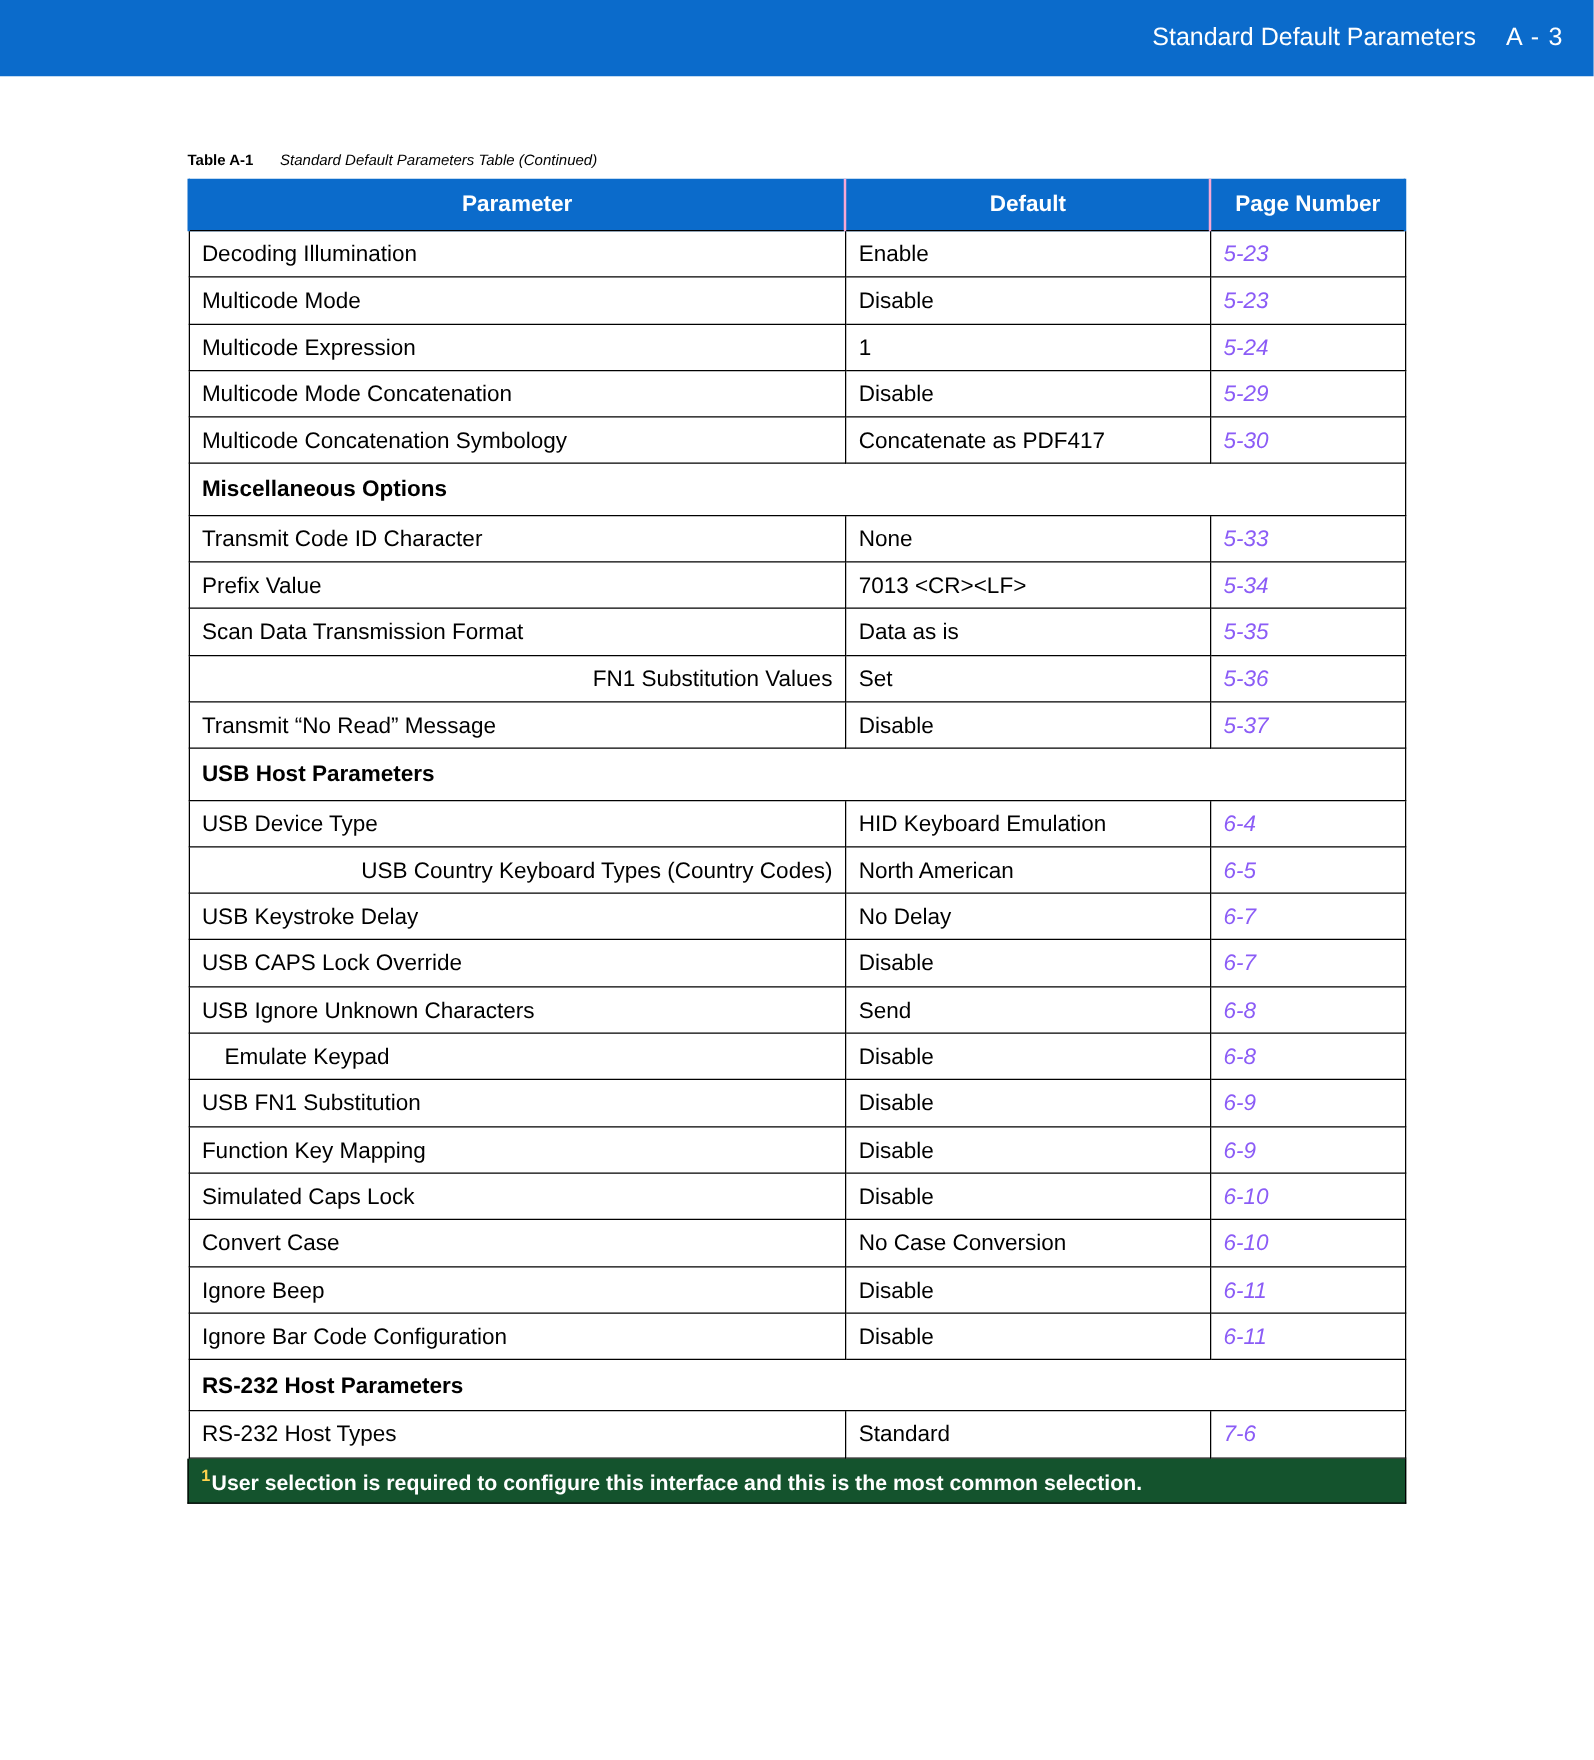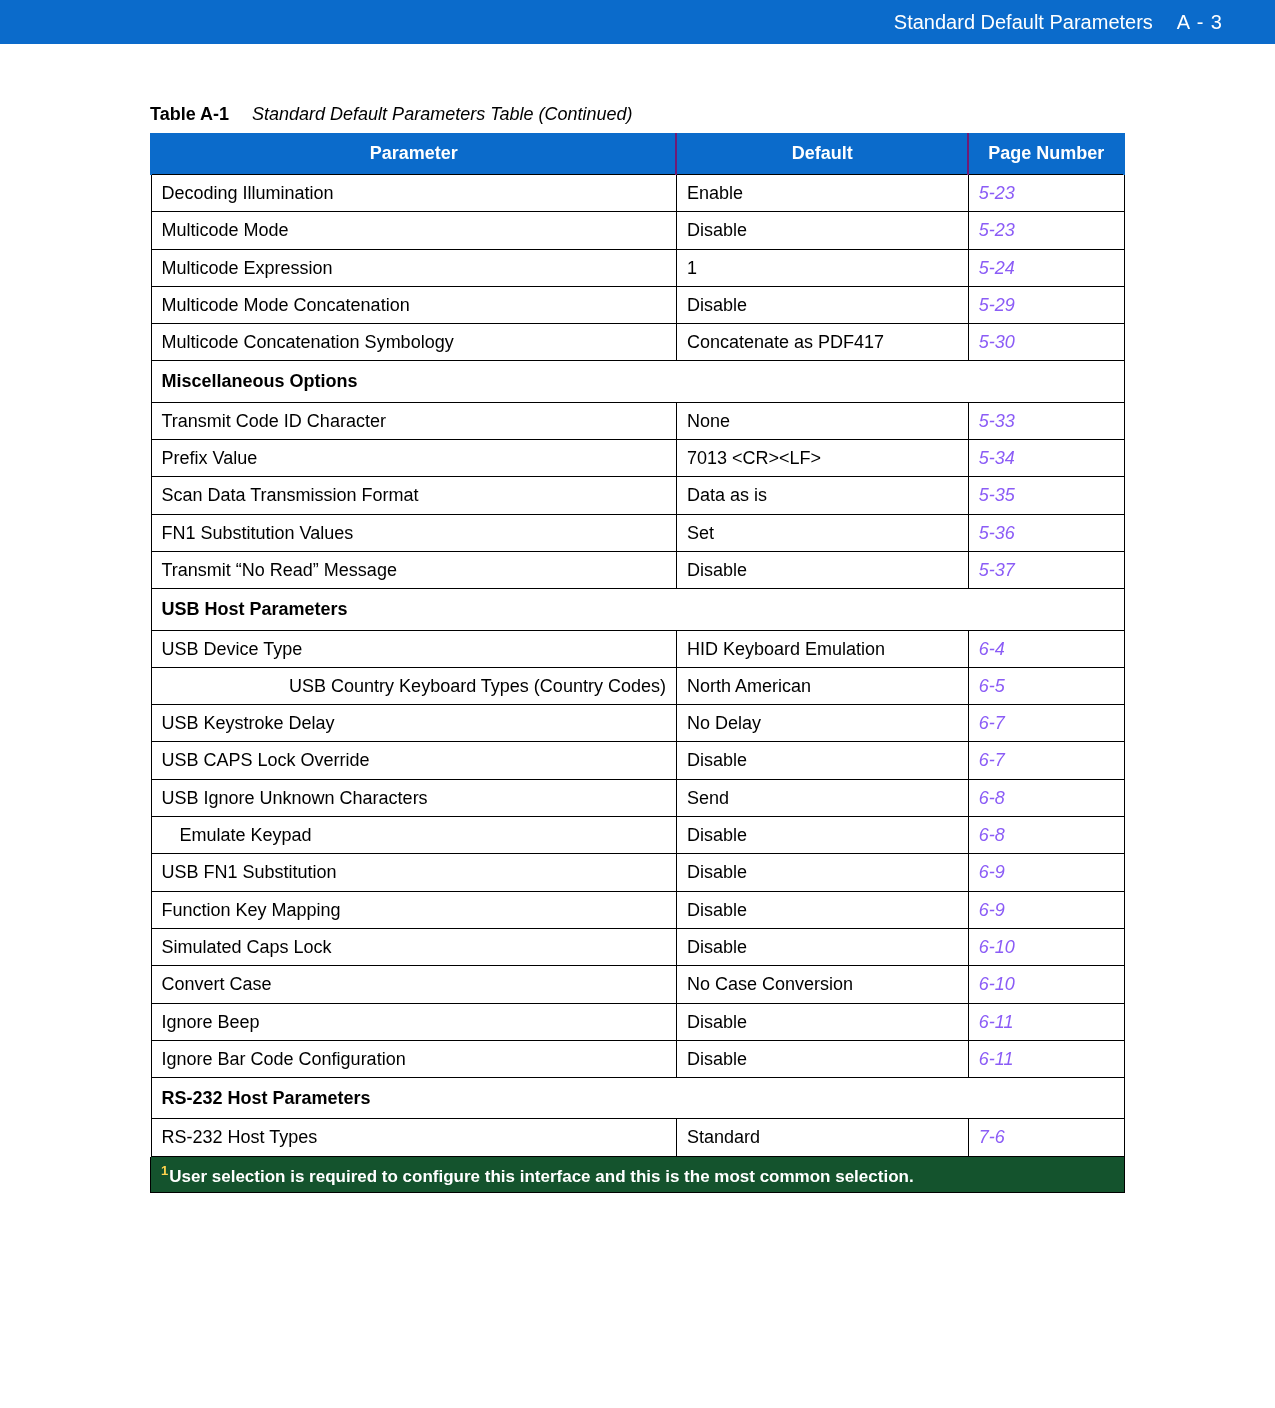--- a/index.html
+++ b/index.html
@@ -3,53 +3,53 @@
 <meta charset="utf-8">
 <style>
   * { box-sizing: border-box; margin: 0; padding: 0; }
   body {
     font-family: Arial, Helvetica, sans-serif;
     background: #fff;
     width: 1275px;
   }
   .header-bar {
     background: #0b6bcb;
-    height: 44px;
+    height: 61px;
     display: flex;
     justify-content: flex-end;
     align-items: center;
-    padding-right: 52px;
+    padding-right: 24px;
     color: #fff;
     font-size: 20px;
   }
   .header-bar .section-title { margin-right: 24px; }
   .header-bar .page-no { letter-spacing: 1px; }
   .content {
     padding: 60px 150px 40px 150px;
   }
-  .caption { margin-bottom: 8px; font-size: 18px; }
+  .caption { margin-bottom: 8px; font-size: 12px; }
   .caption .label { font-weight: bold; margin-right: 18px; }
   .caption .text { font-style: italic; }
   table {
     width: 100%;
     border-collapse: collapse;
     table-layout: fixed;
   }
   col.param { width: 54%; }
   col.def   { width: 30%; }
   col.page  { width: 16%; }
   thead th {
     background: #0b6bcb;
     color: #fff;
     font-weight: bold;
     text-align: center;
     padding: 10px 8px;
     font-size: 18px;
     border-left: 2px solid #fff;
-    border-right: 2px solid #701a75;
+    border-right: 2px solid #f9a8d4;
   }
   thead th:first-child { border-left: 2px solid #0b6bcb; }
   thead th:last-child  { border-right: 2px solid #0b6bcb; }
   tbody td {
     border: 1px solid #000;
     padding: 6px 10px;
     font-size: 18px;
     vertical-align: top;
     line-height: 1.35;
   }
@@ -143,21 +143,21 @@
           <td style="white-space: pre-line;">Prefix Value</td>
           <td>7013 &lt;CR&gt;&lt;LF&gt;</td>
           <td class="page"><span class="link">5-34</span></td>
         </tr>
         <tr>
           <td style="white-space: pre-line;">Scan Data Transmission Format</td>
           <td>Data as is</td>
           <td class="page"><span class="link">5-35</span></td>
         </tr>
         <tr>
-          <td style="white-space: pre-line;">FN1 Substitution Values</td>
+          <td style="white-space: pre-line; text-align: right;">FN1 Substitution Values</td>
           <td>Set</td>
           <td class="page"><span class="link">5-36</span></td>
         </tr>
         <tr>
           <td style="white-space: pre-line;">Transmit “No Read” Message</td>
           <td>Disable</td>
           <td class="page"><span class="link">5-37</span></td>
         </tr>
         <tr class="section">
           <td colspan="3">USB Host Parameters</td>

